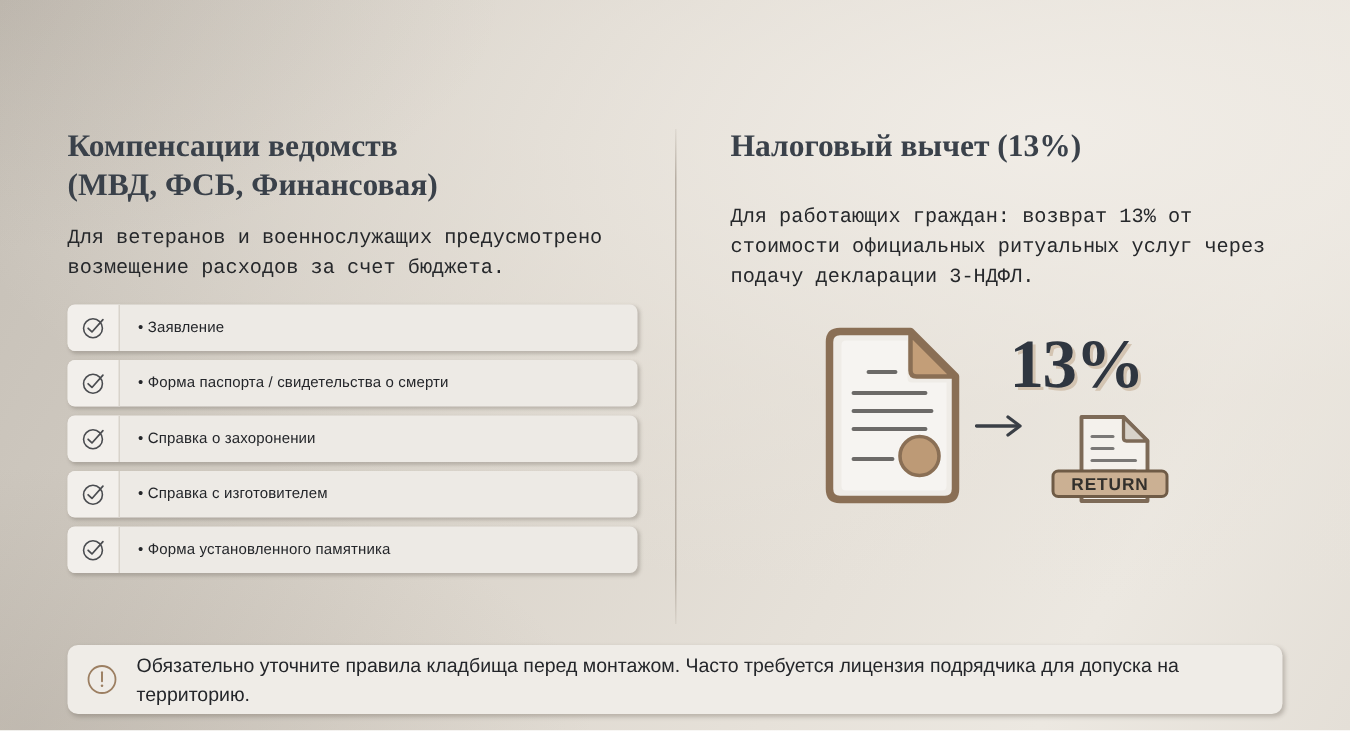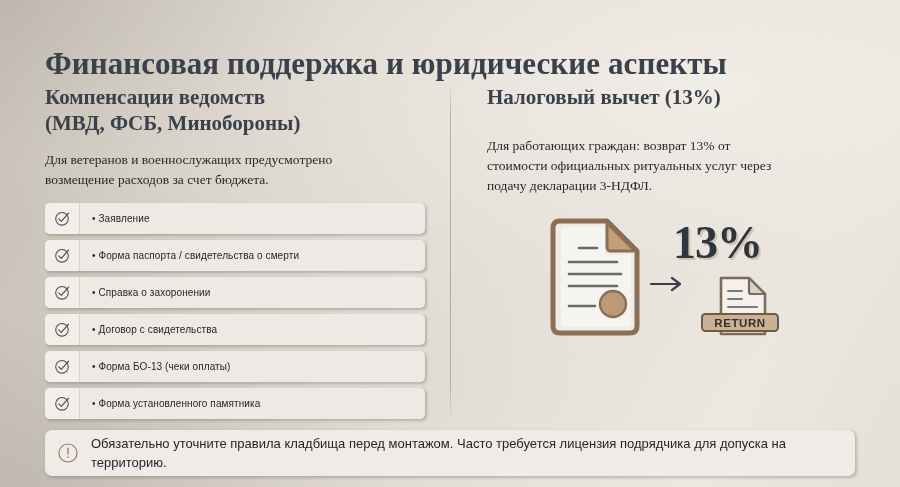--- a/index.html
+++ b/index.html
@@ -77,21 +77,21 @@
 
   .subhead {
     font-family: "Liberation Serif", "DejaVu Serif", serif;
     font-size: 21px;
     line-height: 26px;
     color: #3a414a;
     margin: 0 0 14px 0;
     white-space: pre-line;
   }
   .body-text {
-    font-family: Liberation Serif, serif;
+    font-family: Liberation Mono, monospace;
     font-size: 13.5px;
     line-height: 19.5px;
     color: #26282b;
     margin: 0 0 14px 0;
     white-space: pre-line;
   }
   .col-right .subhead { margin-bottom: 26px; }
   .col-right .body-text { font-size: 13.5px; line-height: 20px; }
 
   
@@ -180,27 +180,26 @@
     font-size: 13px;
     line-height: 19px;
     color: #24262a;
   }
 </style>
 </head>
 <body>
 
 <div id="slide">
 
-  <h1 class="title">Финансовая поддержка и юридические аспекты</h1>
 
   <div class="divider"></div>
 
   <section class="col-left">
     <h2 class="subhead">Компенсации ведомств
-(МВД, ФСБ, Минобороны)</h2>
+(МВД, ФСБ, Финансовая)</h2>
     <p class="body-text">Для ветеранов и военнослужащих предусмотрено
 возмещение расходов за счет бюджета.</p>
 
     <ul class="checklist">
 
       <li class="check-row">
         <span class="check-cell">
           <svg width="17" height="17" viewBox="0 0 20 20" aria-hidden="true">
             <circle cx="9.4" cy="10.4" r="7.4" fill="none" stroke="#4a4c50" stroke-width="1.25"></circle>
             <path d="M5.6 10.4 L8.6 13.3 L17.2 3.6" fill="none" stroke="#4a4c50" stroke-width="1.35" stroke-linecap="round" stroke-linejoin="round"></path>
@@ -229,32 +228,23 @@
         <span class="row-text">• Справка о захоронении</span>
       </li>
 
       <li class="check-row">
         <span class="check-cell">
           <svg width="17" height="17" viewBox="0 0 20 20" aria-hidden="true">
             <circle cx="9.4" cy="10.4" r="7.4" fill="none" stroke="#4a4c50" stroke-width="1.25"></circle>
             <path d="M5.6 10.4 L8.6 13.3 L17.2 3.6" fill="none" stroke="#4a4c50" stroke-width="1.35" stroke-linecap="round" stroke-linejoin="round"></path>
           </svg>
         </span>
-        <span class="row-text">• Договор с свидетельства</span>
-      </li>
-
-      <li class="check-row">
-        <span class="check-cell">
-          <svg width="17" height="17" viewBox="0 0 20 20" aria-hidden="true">
-            <circle cx="9.4" cy="10.4" r="7.4" fill="none" stroke="#4a4c50" stroke-width="1.25"></circle>
-            <path d="M5.6 10.4 L8.6 13.3 L17.2 3.6" fill="none" stroke="#4a4c50" stroke-width="1.35" stroke-linecap="round" stroke-linejoin="round"></path>
-          </svg>
-        </span>
-        <span class="row-text">• Форма БО-13 (чеки оплаты)</span>
-      </li>
+        <span class="row-text">• Справка с изготовителем</span>
+      </li>
+
 
       <li class="check-row">
         <span class="check-cell">
           <svg width="17" height="17" viewBox="0 0 20 20" aria-hidden="true">
             <circle cx="9.4" cy="10.4" r="7.4" fill="none" stroke="#4a4c50" stroke-width="1.25"></circle>
             <path d="M5.6 10.4 L8.6 13.3 L17.2 3.6" fill="none" stroke="#4a4c50" stroke-width="1.35" stroke-linecap="round" stroke-linejoin="round"></path>
           </svg>
         </span>
         <span class="row-text">• Форма установленного памятника</span>
       </li>

